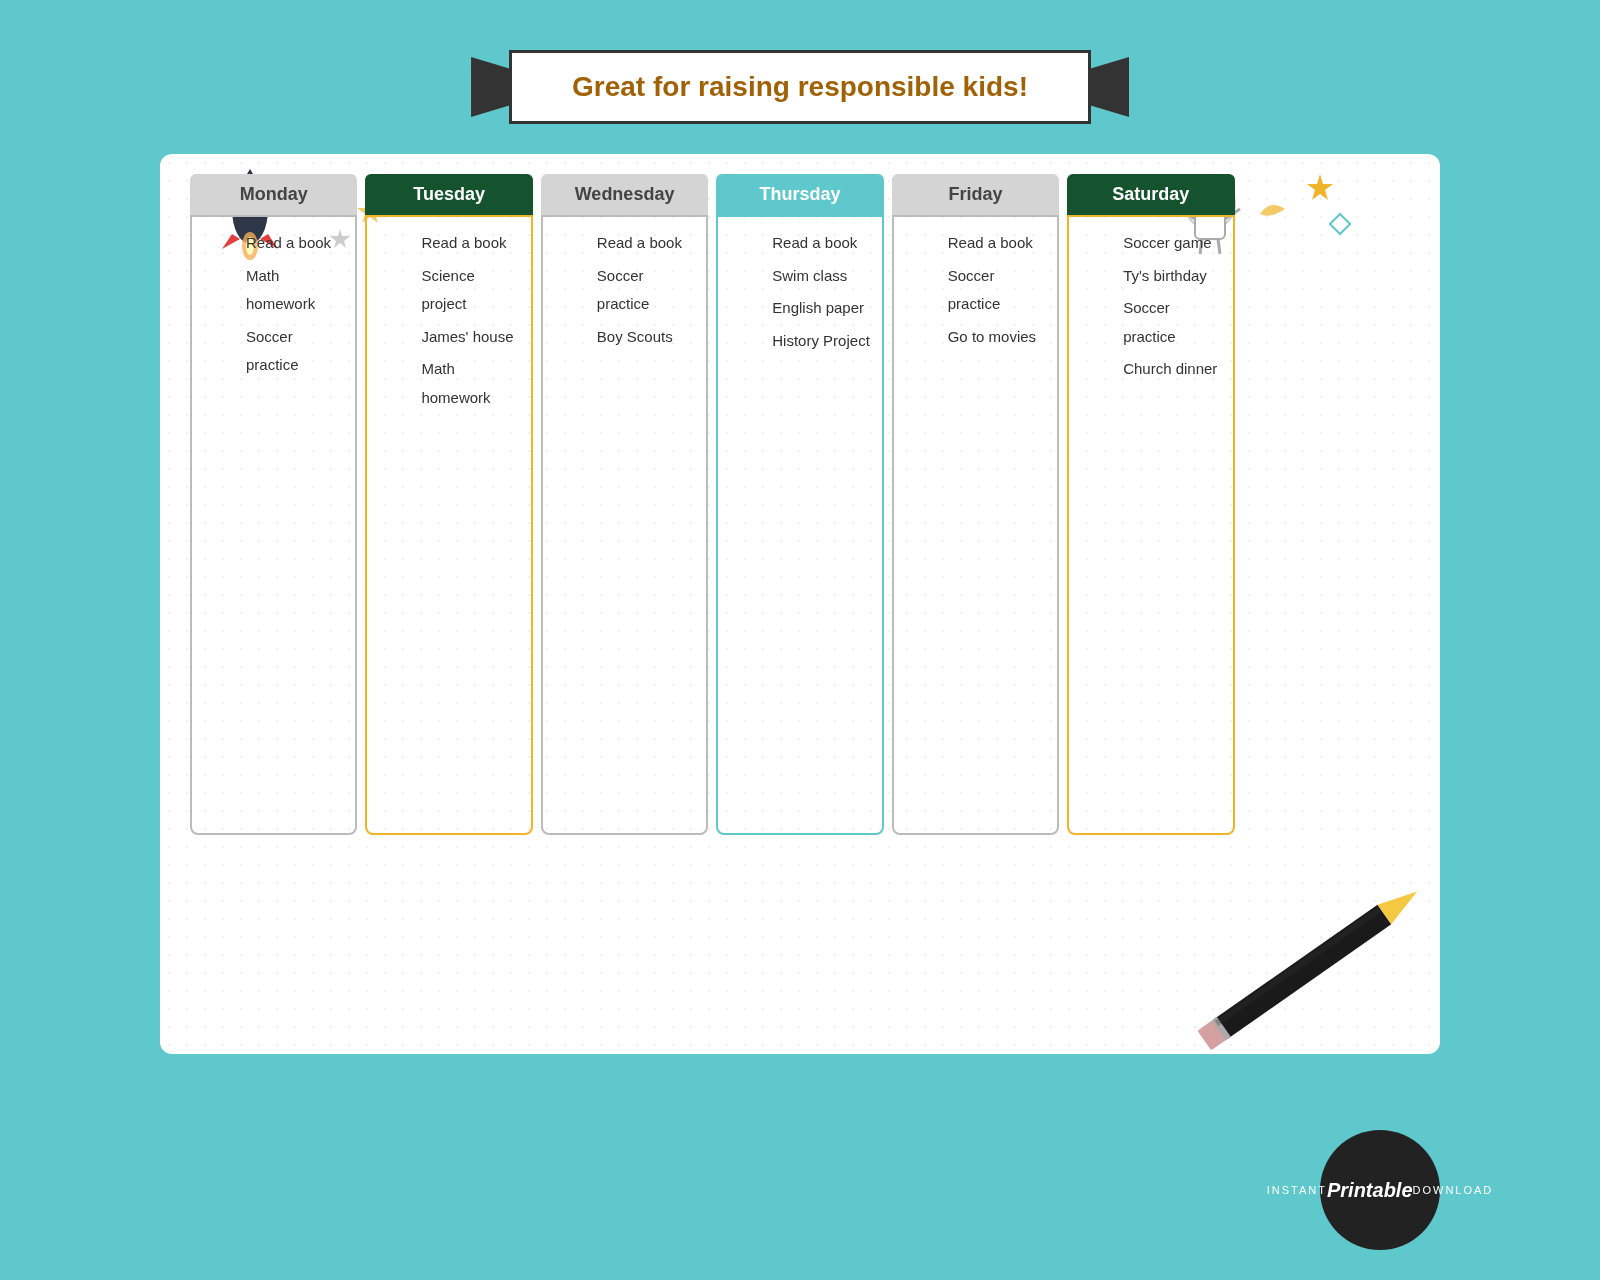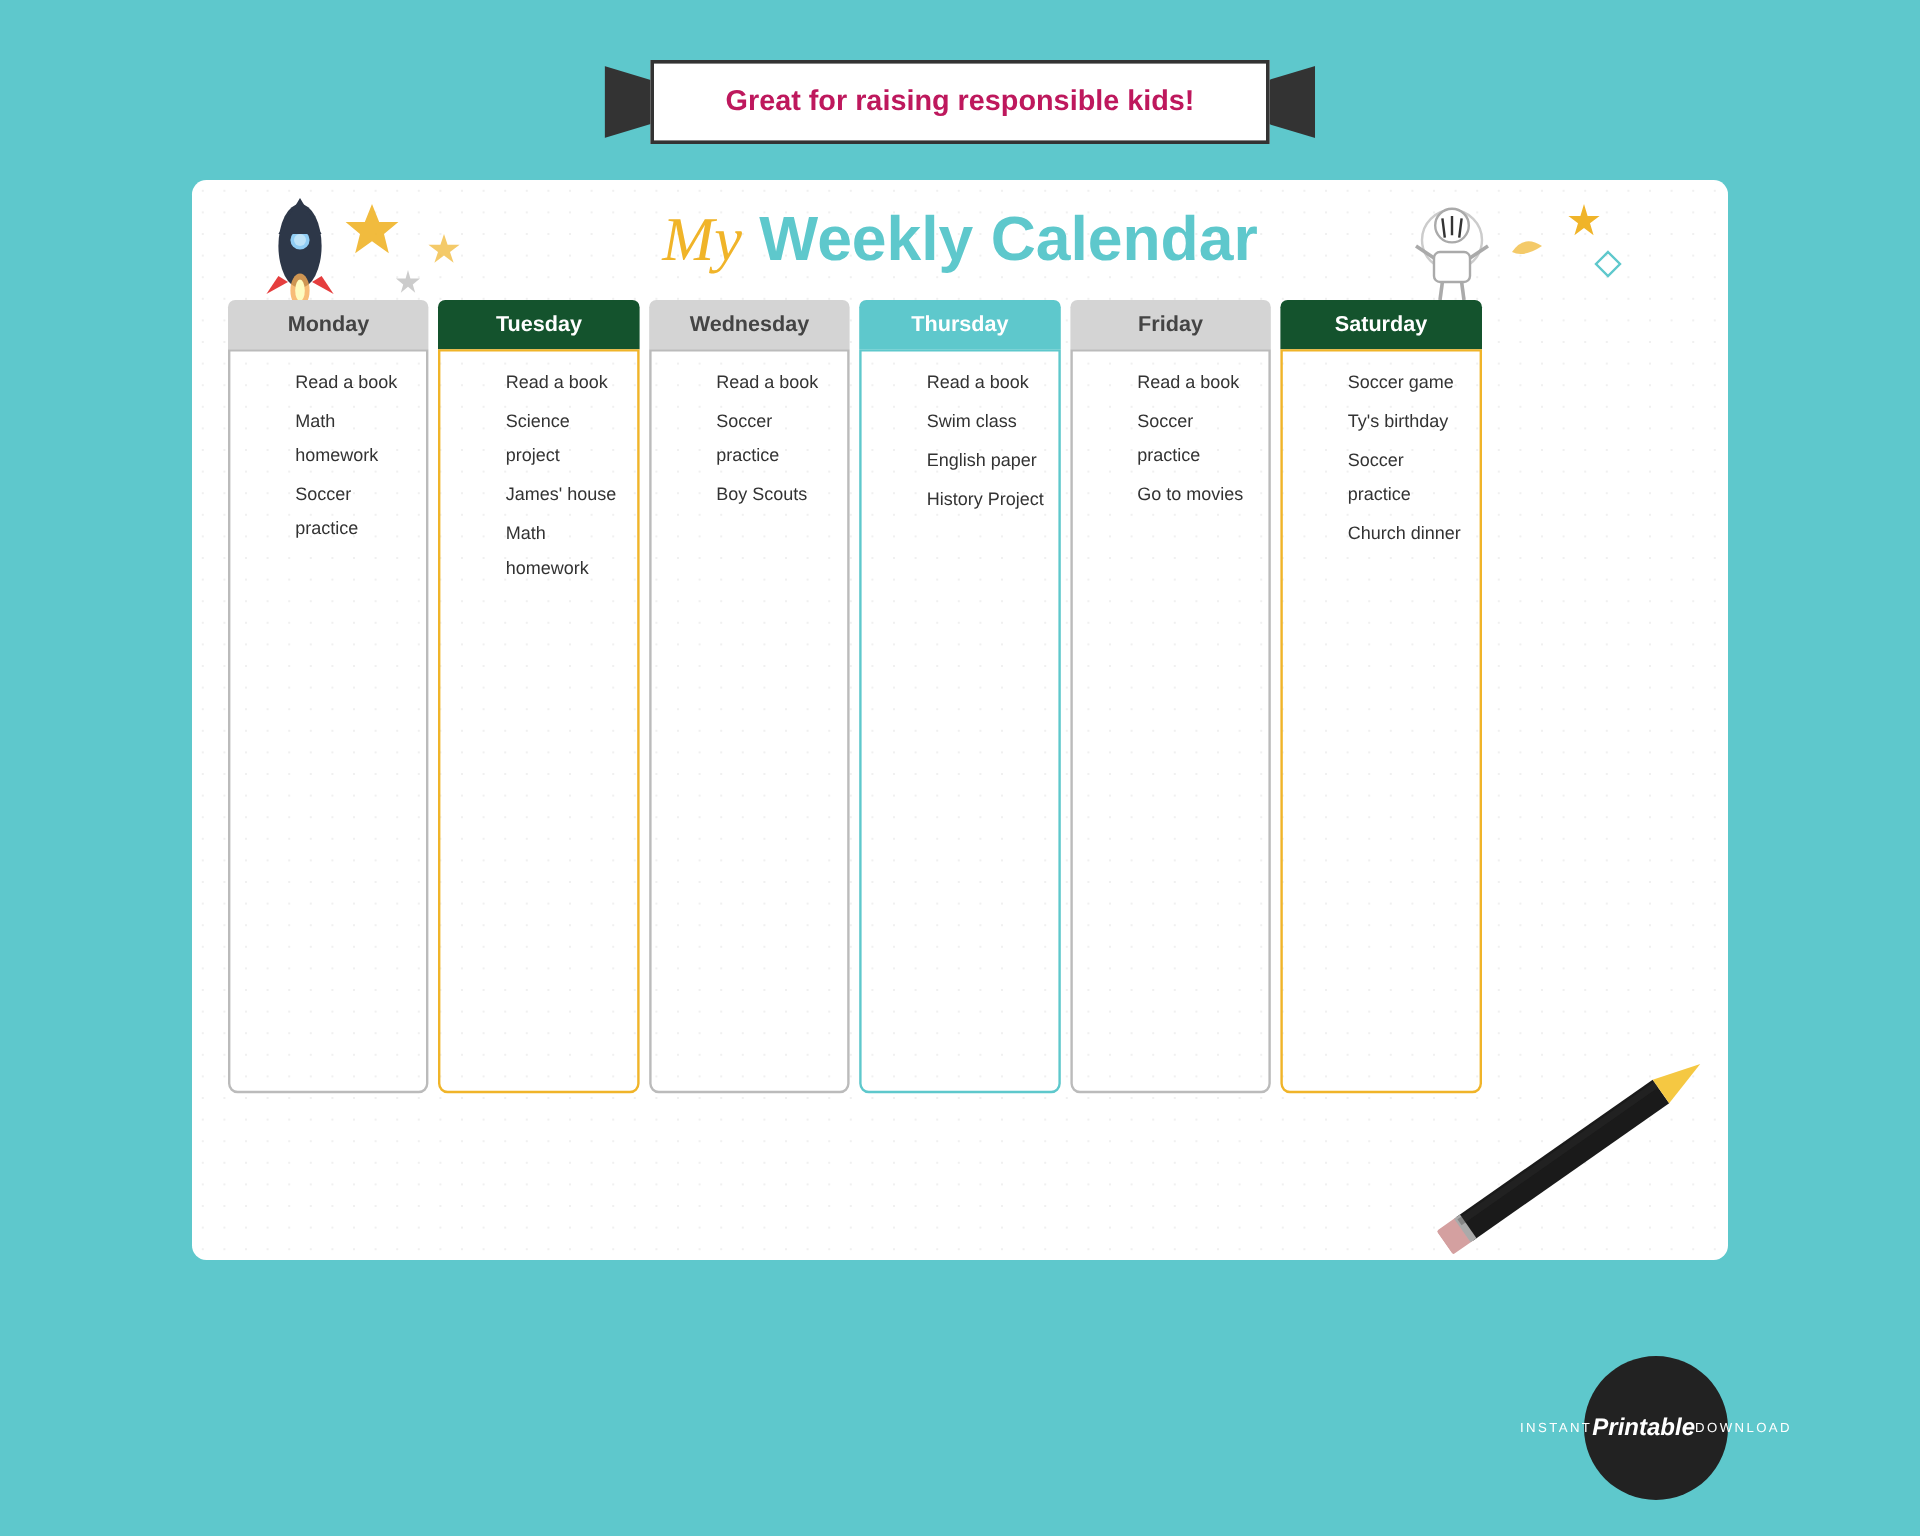--- a/index.html
+++ b/index.html
@@ -21,23 +21,23 @@
       margin-top: 50px;
       position: relative;
       display: flex;
       align-items: center;
       justify-content: center;
     }
     .banner {
       background: white;
       border: 3px solid #333;
       padding: 18px 60px;
-      font-size: 24px;
+      font-size: 28px;
       font-weight: 900;
-      color: #be185d;
+      color: #a16207;
       position: relative;
       z-index: 2;
     }
     .banner-wing {
       width: 40px;
       height: 60px;
       background: #333;
       clip-path: polygon(0 0, 100% 20%, 100% 80%, 0 100%);
       position: absolute;
     }
@@ -270,27 +270,20 @@
       <rect x="35" y="50" width="30" height="25" rx="5" fill="white" stroke="#aaa" stroke-width="2"></rect>
 
       <line x1="42" y1="75" x2="40" y2="90" stroke="#aaa" stroke-width="3"></line>
       <line x1="58" y1="75" x2="60" y2="90" stroke="#aaa" stroke-width="3"></line>
 
       <line x1="35" y1="55" x2="20" y2="45" stroke="#aaa" stroke-width="3"></line>
       <line x1="65" y1="55" x2="80" y2="45" stroke="#aaa" stroke-width="3"></line>
     </svg>
   </div>
 
-  <div class="calendar-title">
-    <span class="title-my">My</span>
-    <span> </span>
-    <span class="title-weekly">Weekly</span>
-    <span> </span>
-    <span class="title-calendar">Calendar</span>
-  </div>
 
   <div class="days-grid" id="days-grid">
   <div class="day-column">
         <div class="day-header grey">Monday</div>
         <div class="day-body border-grey">
           <span class="day-item">Read a book</span>
           <span class="day-item">Math homework</span>
           <span class="day-item">Soccer practice</span>
         </div>
       </div>

